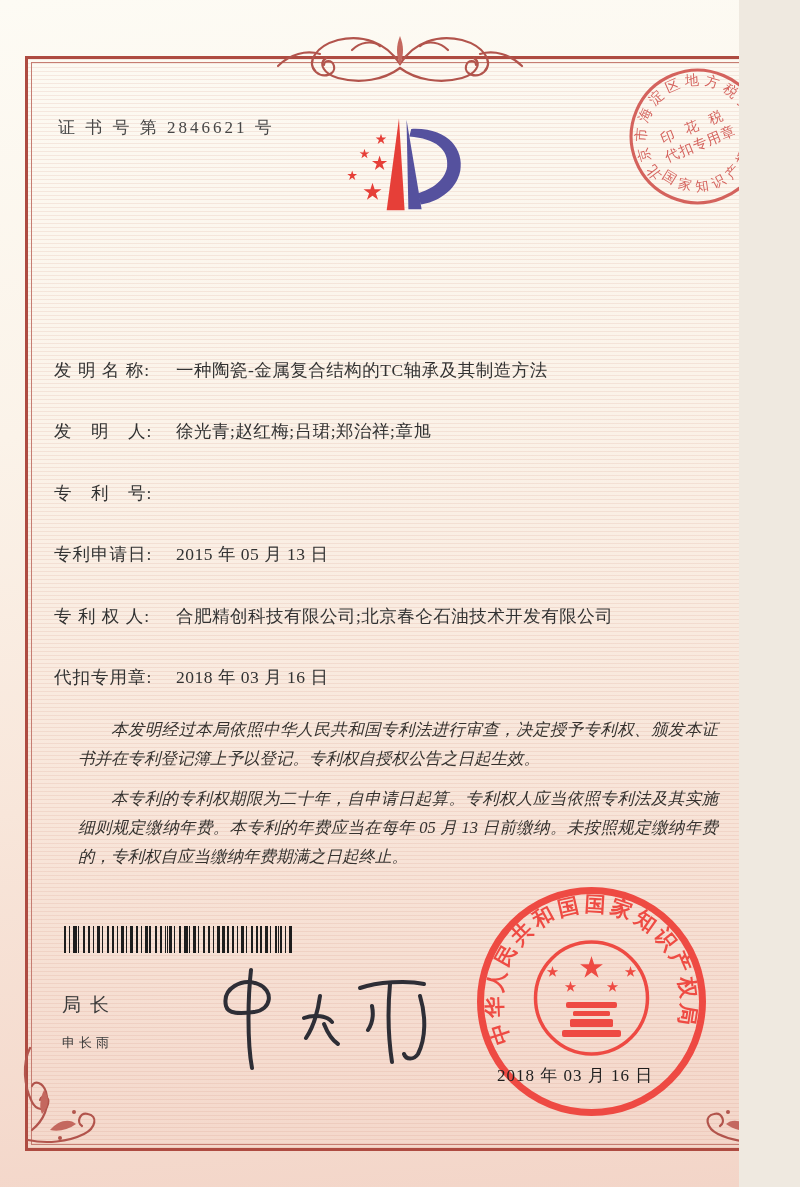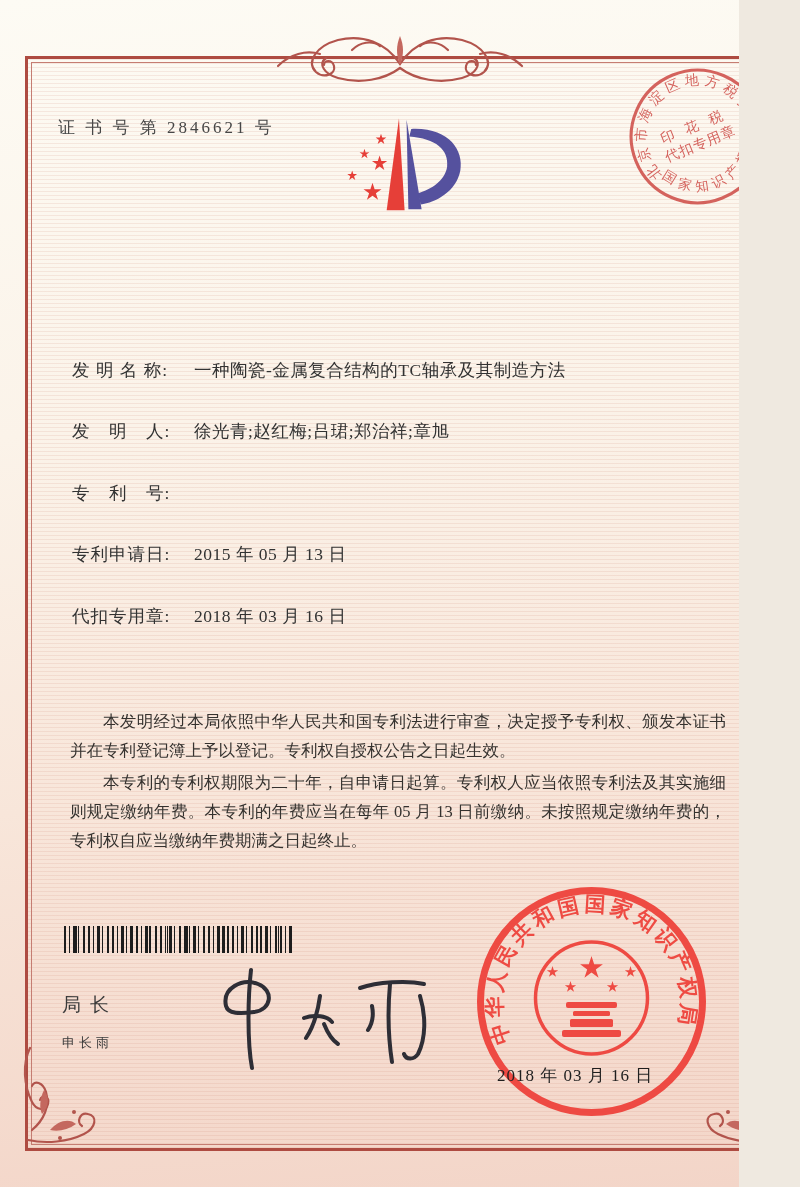--- a/index.html
+++ b/index.html
@@ -13,27 +13,27 @@
   .frame::after{content:"";position:absolute;inset:3px;border:1px solid #c57d72;}
   svg.ornament{position:absolute;pointer-events:none;}
   .corner-bl{left:16px;top:1042px;}
   .corner-br{left:676px;top:1042px;transform:scaleX(-1);}
   .top-ornament{left:268px;top:24px;}
   .cert-no{position:absolute;left:58px;top:116px;font-size:17px;letter-spacing:3px;color:#474747;}
   .tax-stamp{position:absolute;left:625px;top:64px;transform:rotate(-22deg);opacity:0.88;}
   .logo{position:absolute;left:330px;top:88px;}
   .title{position:absolute;top:238px;left:0;width:100%;text-align:center;
          font-size:44px;font-weight:bold;letter-spacing:34px;text-indent:34px;color:#2d2b29;}
-  .fields{position:absolute;left:72px;top:358px;width:672px;}
+  .fields{position:absolute;left:54px;top:358px;width:672px;}
   .field-row{display:flex;margin-bottom:36px;font-size:17.5px;color:#323232;line-height:1.45;}
   .field-label{flex:none;letter-spacing:1px;margin-right:10px;min-width:112px;}
   .field-value{letter-spacing:0.5px;}
   .paragraphs{position:absolute;left:66px;top:704px;width:664px;font-size:16.5px;
               line-height:1.74;color:#35322f;text-align:justify;}
-  .paragraphs p{margin:4px;text-indent:2em;}
+  .paragraphs p{margin:12px;text-indent:2em;font-style:italic;}
   .barcode{position:absolute;left:64px;top:926px;width:228px;height:27px;
     background-image:
       repeating-linear-gradient(90deg,#1d1d1d 0 2px,transparent 2px 5px,#1d1d1d 5px 6px,transparent 6px 9px,#1d1d1d 9px 12px,transparent 12px 14px,#1d1d1d 14px 15px,transparent 15px 19px,#1d1d1d 19px 21px,transparent 21px 24px),
       repeating-linear-gradient(90deg,transparent 0 11px,#1d1d1d 11px 13px,transparent 13px 29px,#1d1d1d 29px 30px,transparent 30px 37px);}
   .director-role{position:absolute;left:62px;top:992px;font-size:19px;letter-spacing:9px;color:#3a3a3a;}
   .director-name{position:absolute;left:62px;top:1034px;font-size:13px;letter-spacing:4px;color:#3a3a3a;}
   .signature{position:absolute;left:192px;top:966px;}
   .seal{position:absolute;left:474px;top:884px;opacity:0.93;}
   .issue-date{position:absolute;left:497px;top:1064px;font-size:17px;color:#1f1f1f;letter-spacing:1px;z-index:5;}
   .stamp-text{fill:#cf4f4a;}
@@ -128,20 +128,24 @@
       <span class="field-value">徐光青;赵红梅;吕珺;郑治祥;章旭</span>
     </div>
     <div class="field-row">
       <span class="field-label">专　利　号:</span>
     </div>
     <div class="field-row">
       <span class="field-label">专利申请日:</span>
       <span class="field-value">2015 年 05 月 13 日</span>
     </div>
     <div class="field-row">
+      <span class="field-label">专 利 权 人:</span>
+      <span class="field-value">合肥精创科技有限公司;北京春仑石油技术开发有限公司</span>
+    </div>
+    <div class="field-row">
       <span class="field-label">代扣专用章:</span>
       <span class="field-value">2018 年 03 月 16 日</span>
     </div>
   </div>
 
   <div class="paragraphs">
     <p>本发明经过本局依照中华人民共和国专利法进行审查，决定授予专利权、颁发本证书并在专利登记簿上予以登记。专利权自授权公告之日起生效。</p>
     <p>本专利的专利权期限为二十年，自申请日起算。专利权人应当依照专利法及其实施细则规定缴纳年费。本专利的年费应当在每年 05 月 13 日前缴纳。未按照规定缴纳年费的，专利权自应当缴纳年费期满之日起终止。</p>
   </div>
 

